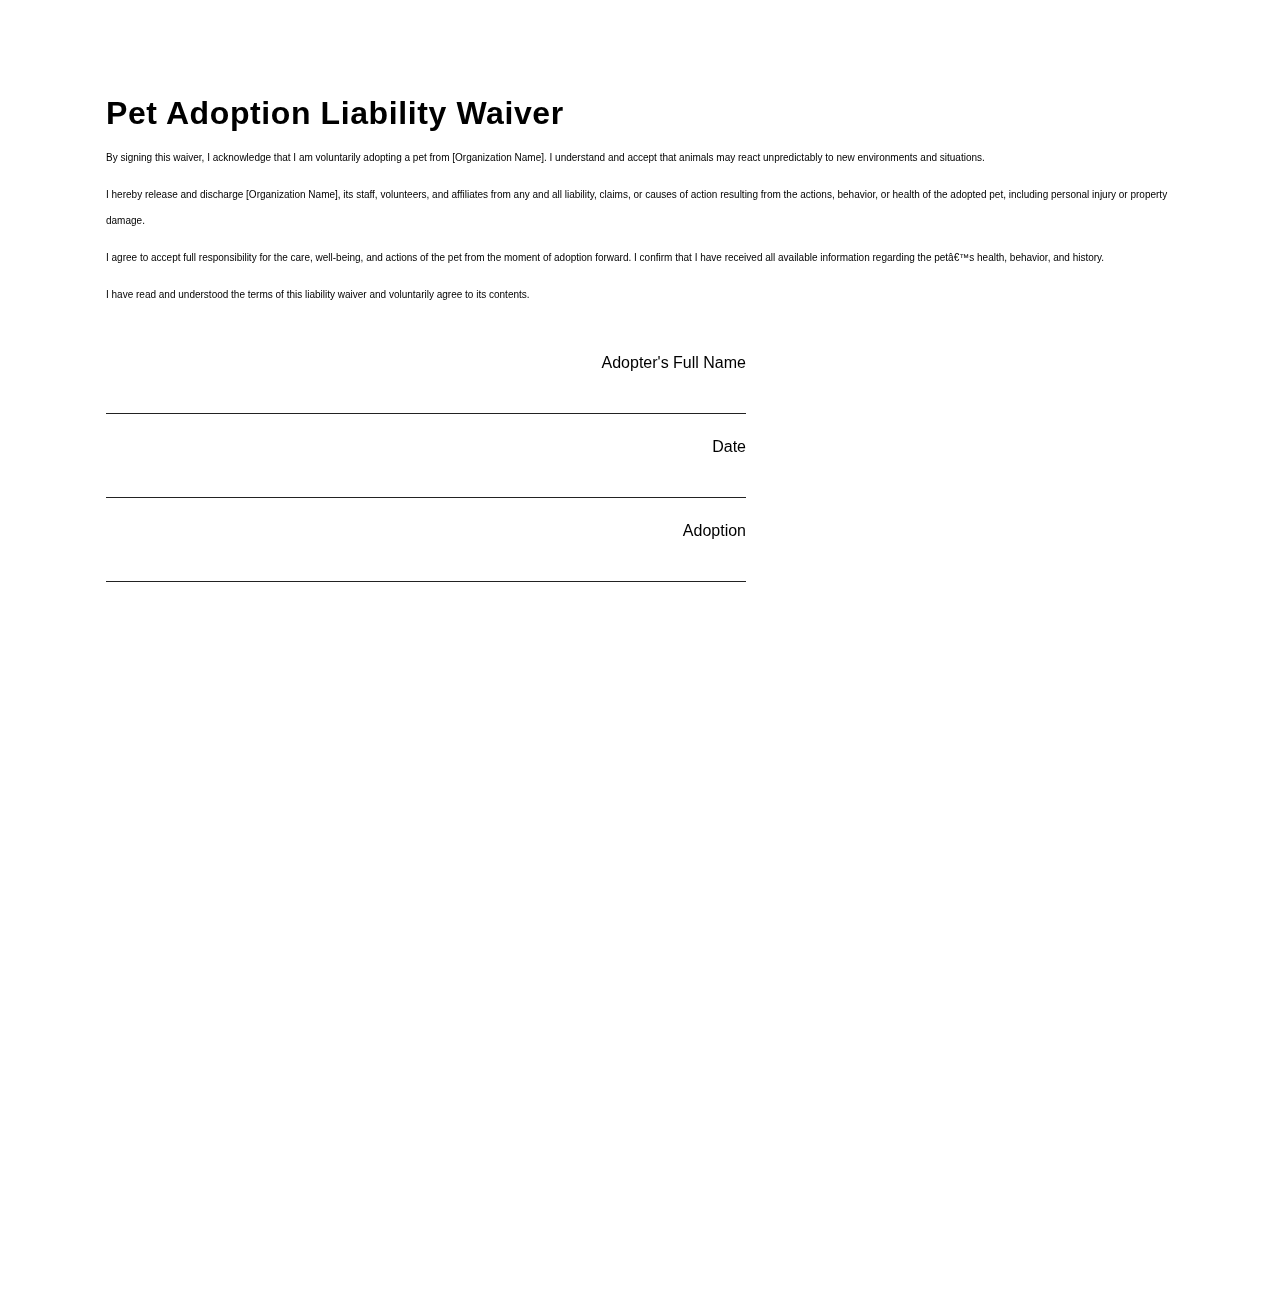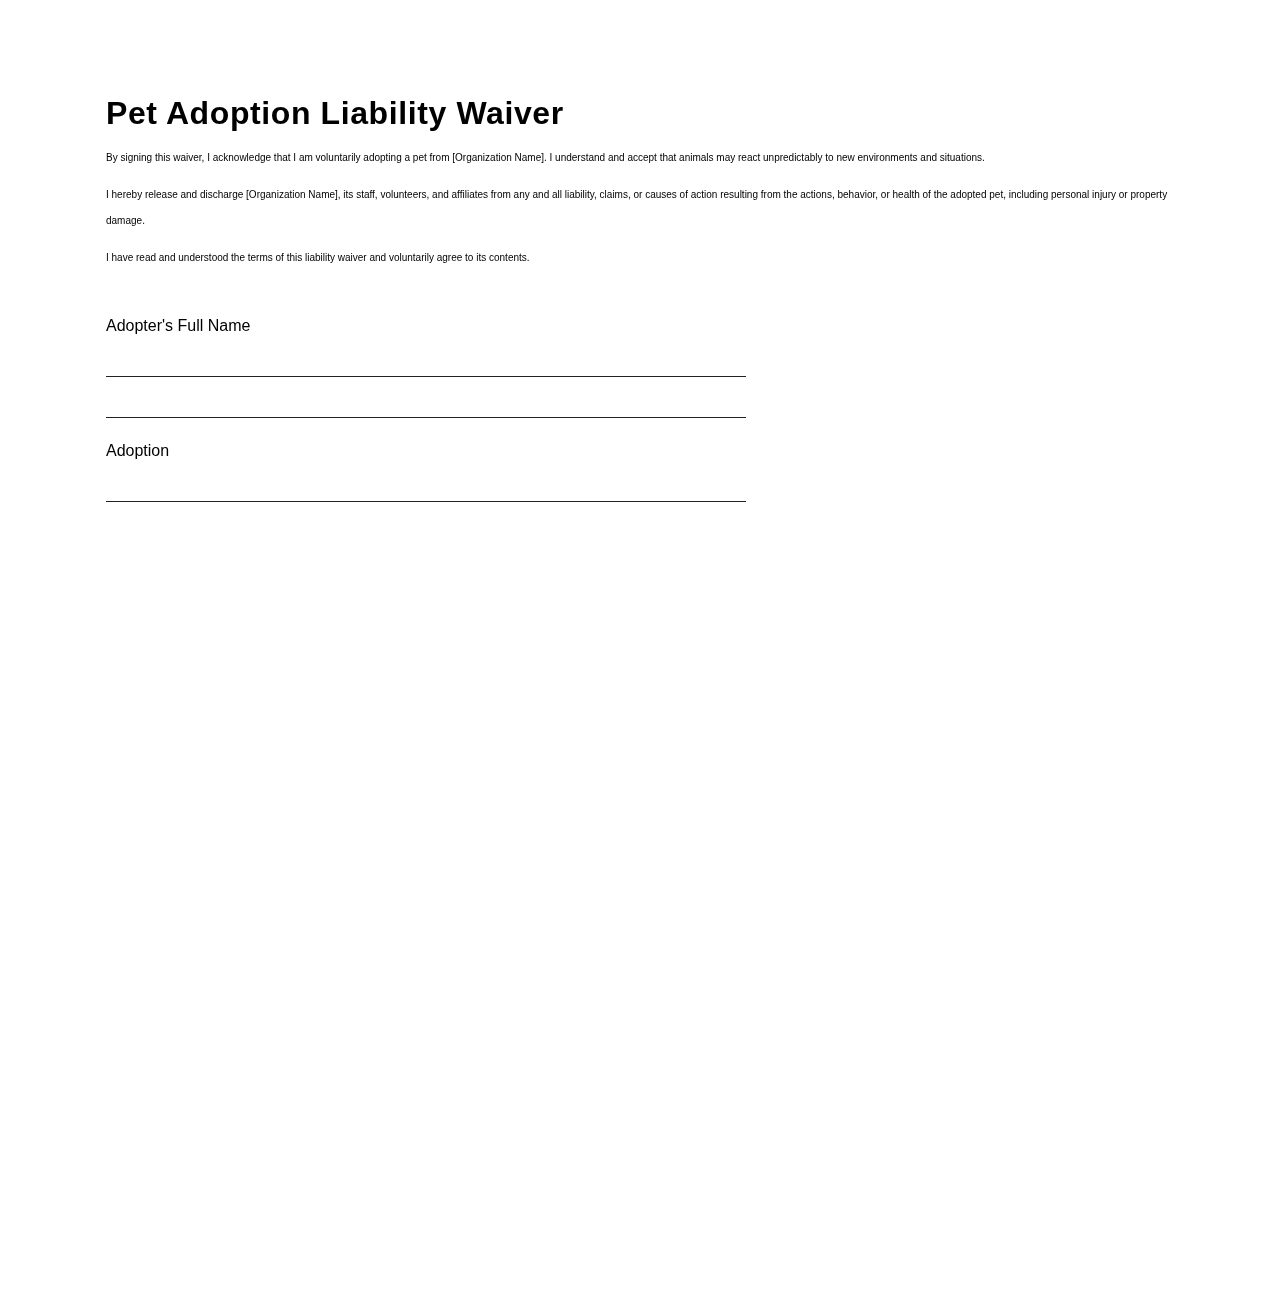--- a/index.html
+++ b/index.html
@@ -32,20 +32,21 @@
       font-size: 10px;
       line-height: 26px;
       margin: 0 0 11px 0;
     }
     .form {
       margin-top: 45px;
       width: 640px;
     }
     .field {
       margin-bottom: 23px;
+      text-align: right;
     }
     .field-label {
       display: block;
       font-size: 16px;
       line-height: 20px;
       height: 20px;
     }
     .field-line {
       margin-top: 26px;
       border-bottom: 1px solid #222222;
@@ -55,29 +56,31 @@
   </style>
 </head>
 <body>
 
 <div class="container">
   <h1>Pet Adoption Liability Waiver</h1>
 
   <div>
     <p>By signing this waiver, I acknowledge that I am voluntarily adopting a pet from [Organization Name]. I understand and accept that animals may react unpredictably to new environments and situations.</p>
     <p>I hereby release and discharge [Organization Name], its staff, volunteers, and affiliates from any and all liability, claims, or causes of action resulting from the actions, behavior, or health of the adopted pet, including personal injury or property damage.</p>
+    <p>I agree to accept full responsibility for the care, well-being, and actions of the pet from the moment of adoption forward. I confirm that I have received all available information regarding the petâ€™s health, behavior, and history.</p>
     <p>I have read and understood the terms of this liability waiver and voluntarily agree to its contents.</p>
   </div>
 
   <div class="form">
     <div class="field">
       <span class="field-label">Adopter's Full Name</span>
       <div class="field-line"></div>
     </div>
     <div class="field">
+      <span class="field-label">Date</span>
       <div class="field-line"></div>
     </div>
     <div class="field">
       <span class="field-label">Adoption</span>
       <div class="field-line"></div>
     </div>
   </div>
 </div>
 
 </body></html>

